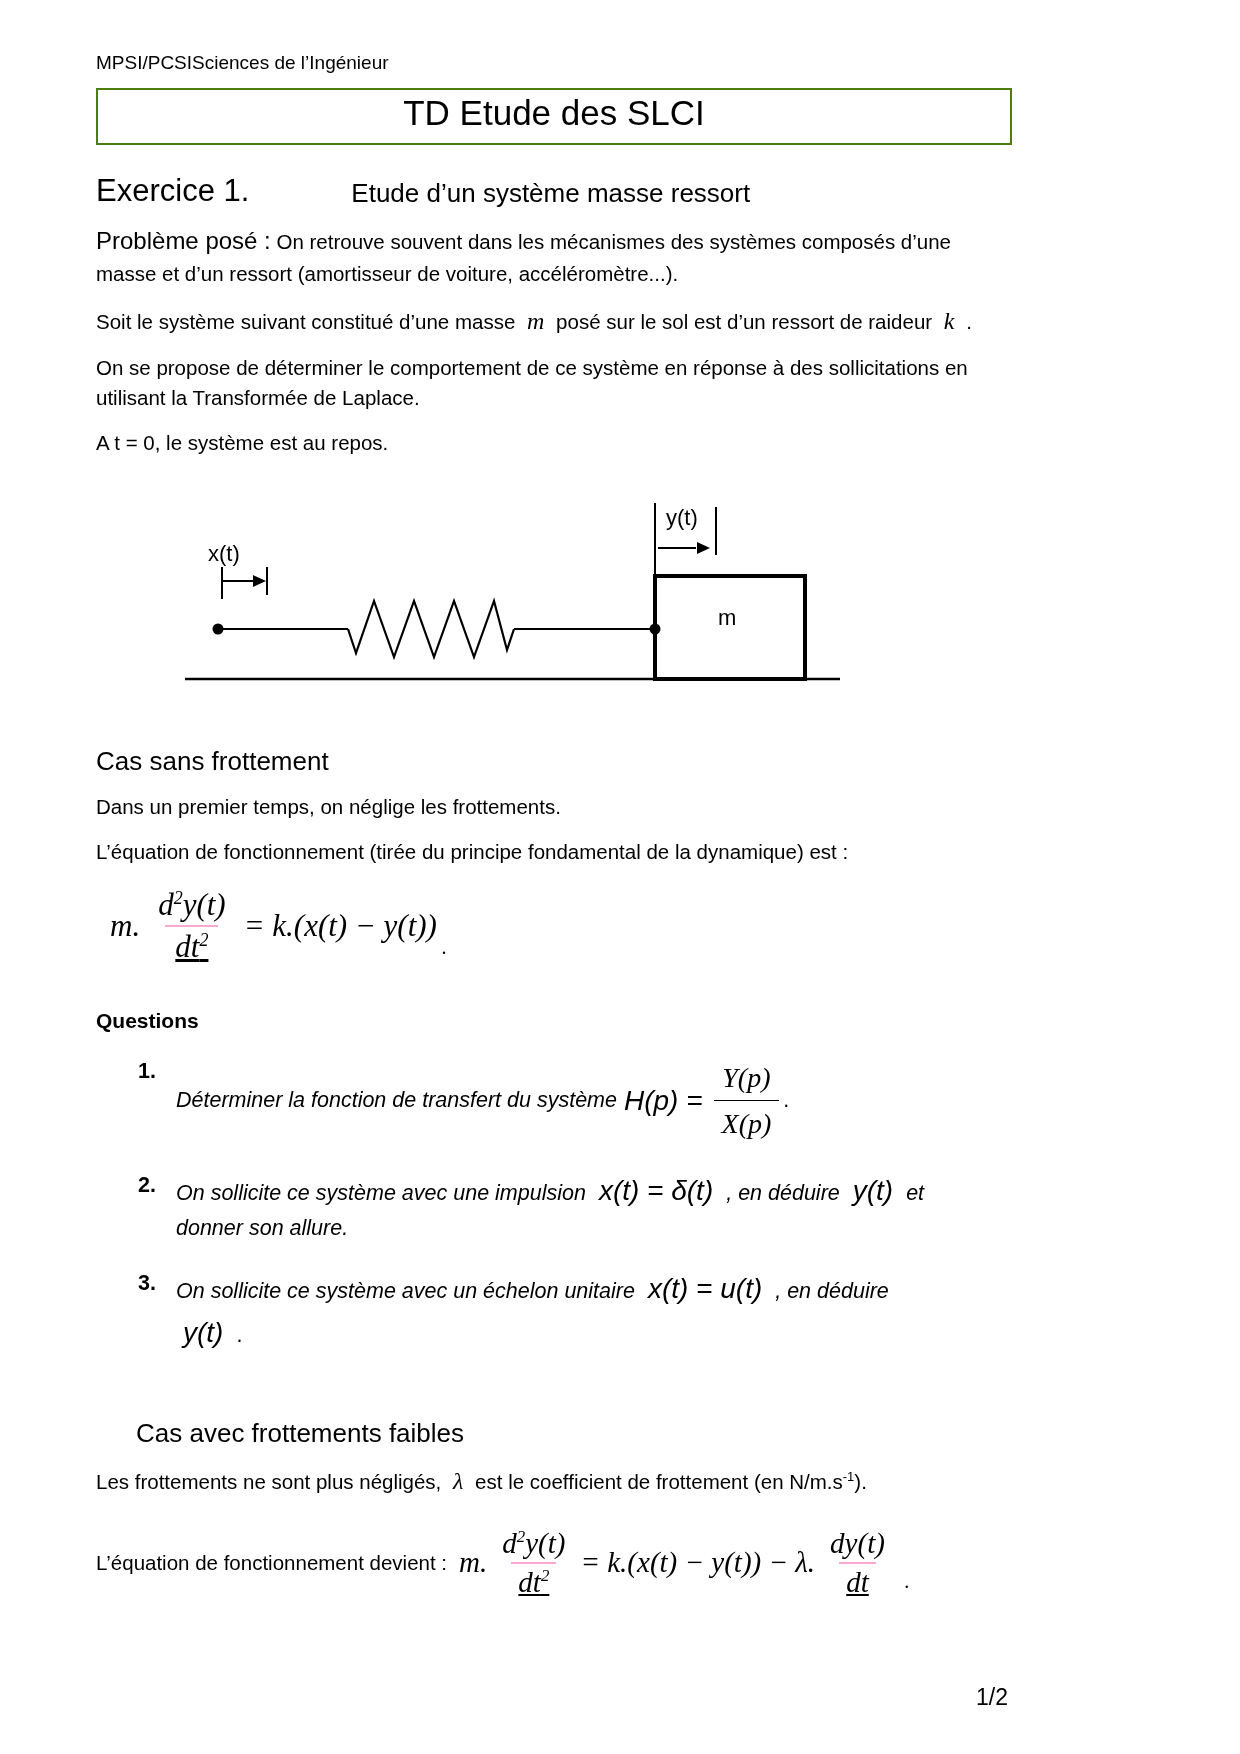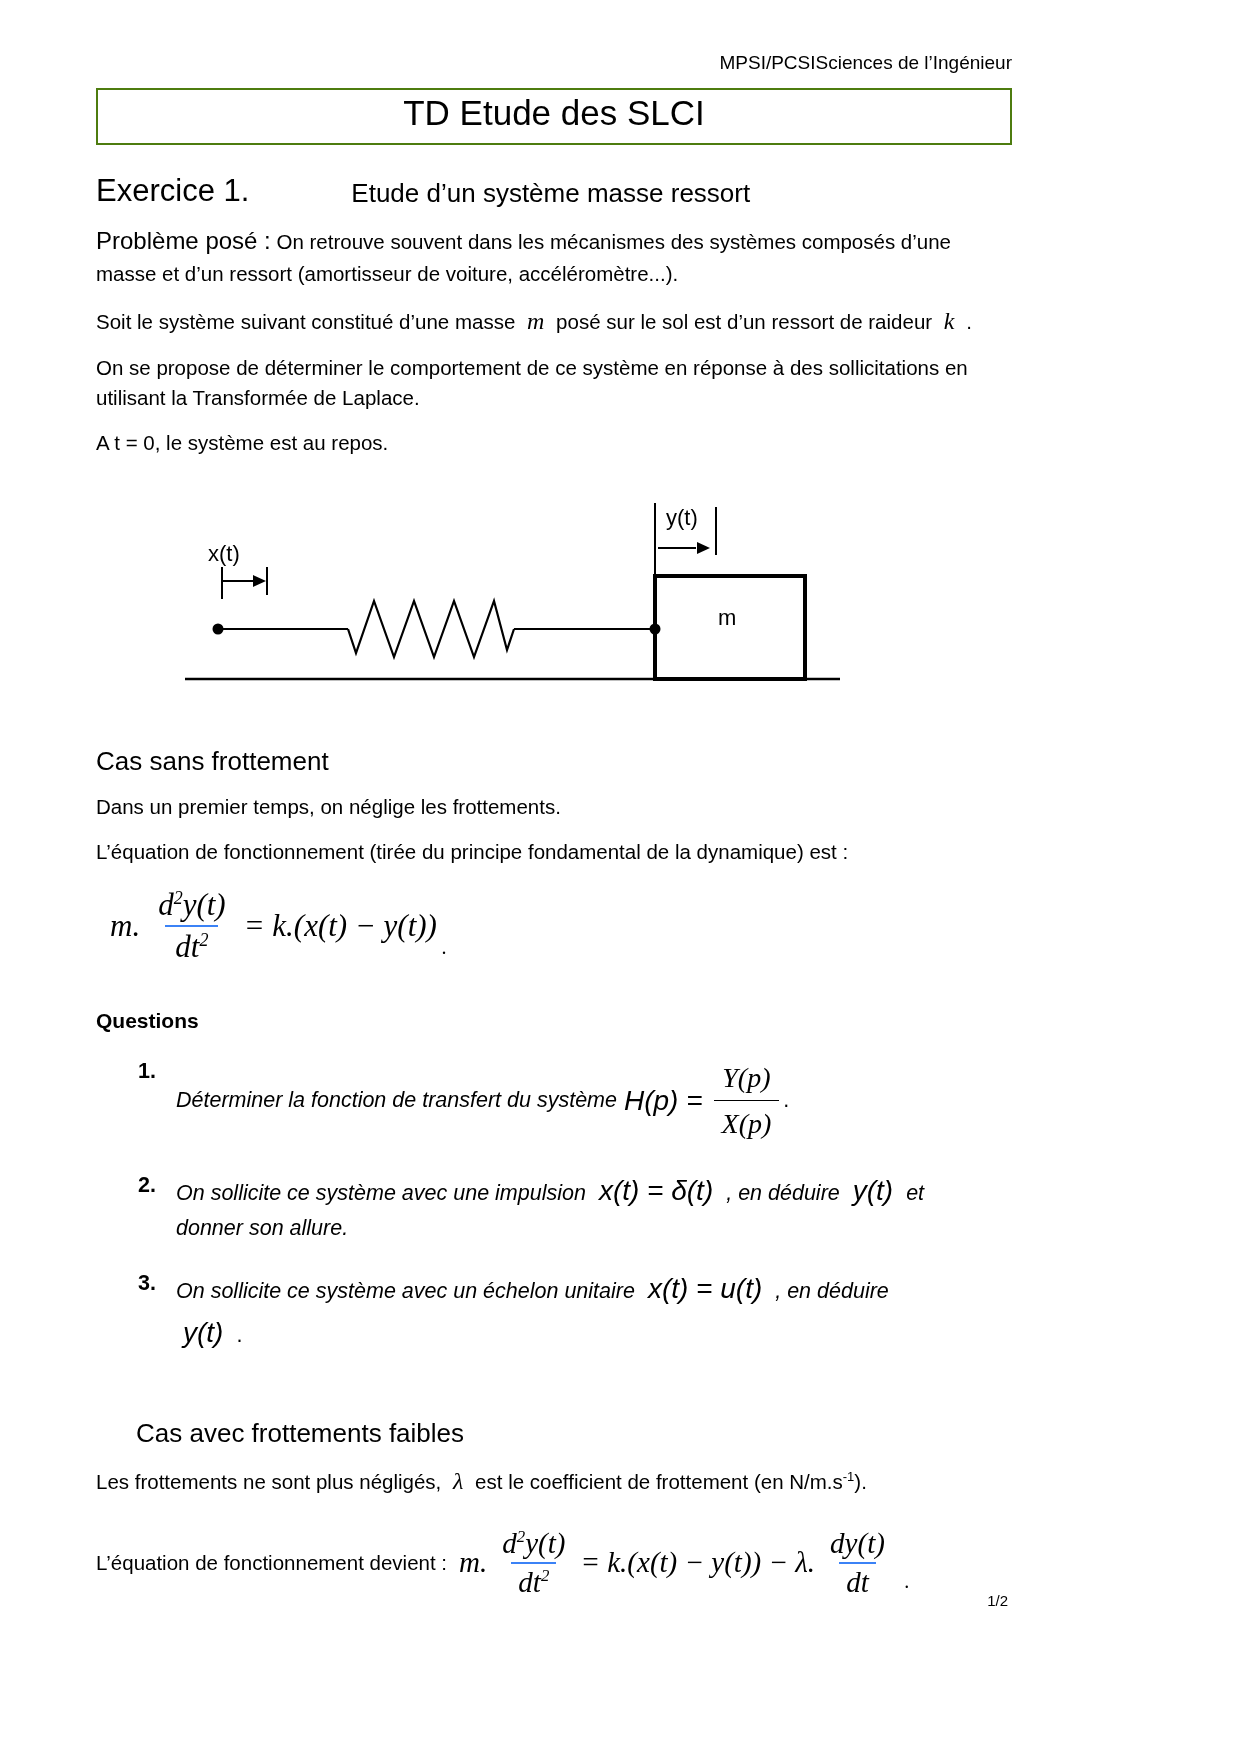--- a/index.html
+++ b/index.html
@@ -8,21 +8,21 @@
     position: relative;
     width: 1240px;
     height: 1754px;
     background: #ffffff;
     color: #000;
     font-family: "Liberation Sans", sans-serif;
     overflow: hidden;
   }
   .content { padding: 52px 228px 0 96px; }
 
-  .header-row { display: flex; justify-content: flex-end; align-items: baseline; font-size: 19px; }
+  .header-row { display: flex; justify-content: flex-start; align-items: baseline; font-size: 19px; }
 
   .title-box { margin-top: 14px; border: 2px solid #4d7c0f; text-align: center; padding: 3px 0 10px; }
   .doc-title { font-size: 35px; }
 
   .exercise-heading { margin-top: 28px; display: flex; align-items: flex-end; }
   .ex-num { font-size: 31px; }
   .ex-sub { font-size: 26px; margin-left: 102px; }
 
   .para { font-size: 20.5px; line-height: 1.45; margin: 15px 0 0 0; }
   .problem-label { font-size: 24px; }
@@ -43,21 +43,21 @@
   .display-eq {
     display: flex;
     align-items: center;
     margin: 18px 0 0 14px;
     font-family: "Liberation Serif", serif;
     font-style: italic;
     font-size: 31px;
   }
   .frac { display: inline-flex; flex-direction: column; align-items: center; text-align: center; margin: 0 8px; }
   .frac .num, .frac .den { padding: 2px 10px; }
-  .frac .den { border-top: 2px solid #3b82f6; }
+  .frac .den { border-top: 2px solid #f9a8d4; text-decoration: underline; }
   sup.eq-sup { font-size: 0.58em; }
   .eq-period { align-self: flex-end; font-size: 20px; padding-bottom: 8px; margin-left: 5px; }
 
   .questions-label { margin-top: 42px; font-size: 21px; font-weight: bold; }
 
   .question { display: flex; align-items: flex-start; margin-top: 22px; font-size: 21.5px; font-style: italic; line-height: 1.55; }
   .q-num { font-weight: bold; font-style: normal; margin-left: 42px; min-width: 38px; flex-shrink: 0; }
   .q-body { flex: 1; }
   .q1-line { display: flex; align-items: center; flex-wrap: wrap; }
   .imath-q {
@@ -75,21 +75,21 @@
   }
   .frac-inline .num, .frac-inline .den { padding: 1px 8px; }
   .frac-inline .den { border-top: 1.8px solid #000; }
   .q-period { font-style: normal; }
 
   .eq-row { display: flex; align-items: center; margin-top: 26px; }
   .eq-intro { font-size: 20.5px; flex-shrink: 0; white-space: nowrap; }
   .eq-row .display-eq { margin: 0 0 0 12px; font-size: 29px; }
   .eq-row .frac .num, .eq-row .frac .den { padding: 2px 7px; }
 
-  .page-number { position: absolute; right: 232px; top: 1592px; font-size: 15px; }
+  .page-number { position: absolute; right: 232px; top: 1684px; font-size: 23px; }
 </style>
 </head>
 <body>
 
 <div class="page">
   <div class="content">
 
     <div class="header-row">
       <span>MPSI/PCSI</span>
       <span>Sciences de l’Ingénieur</span>

